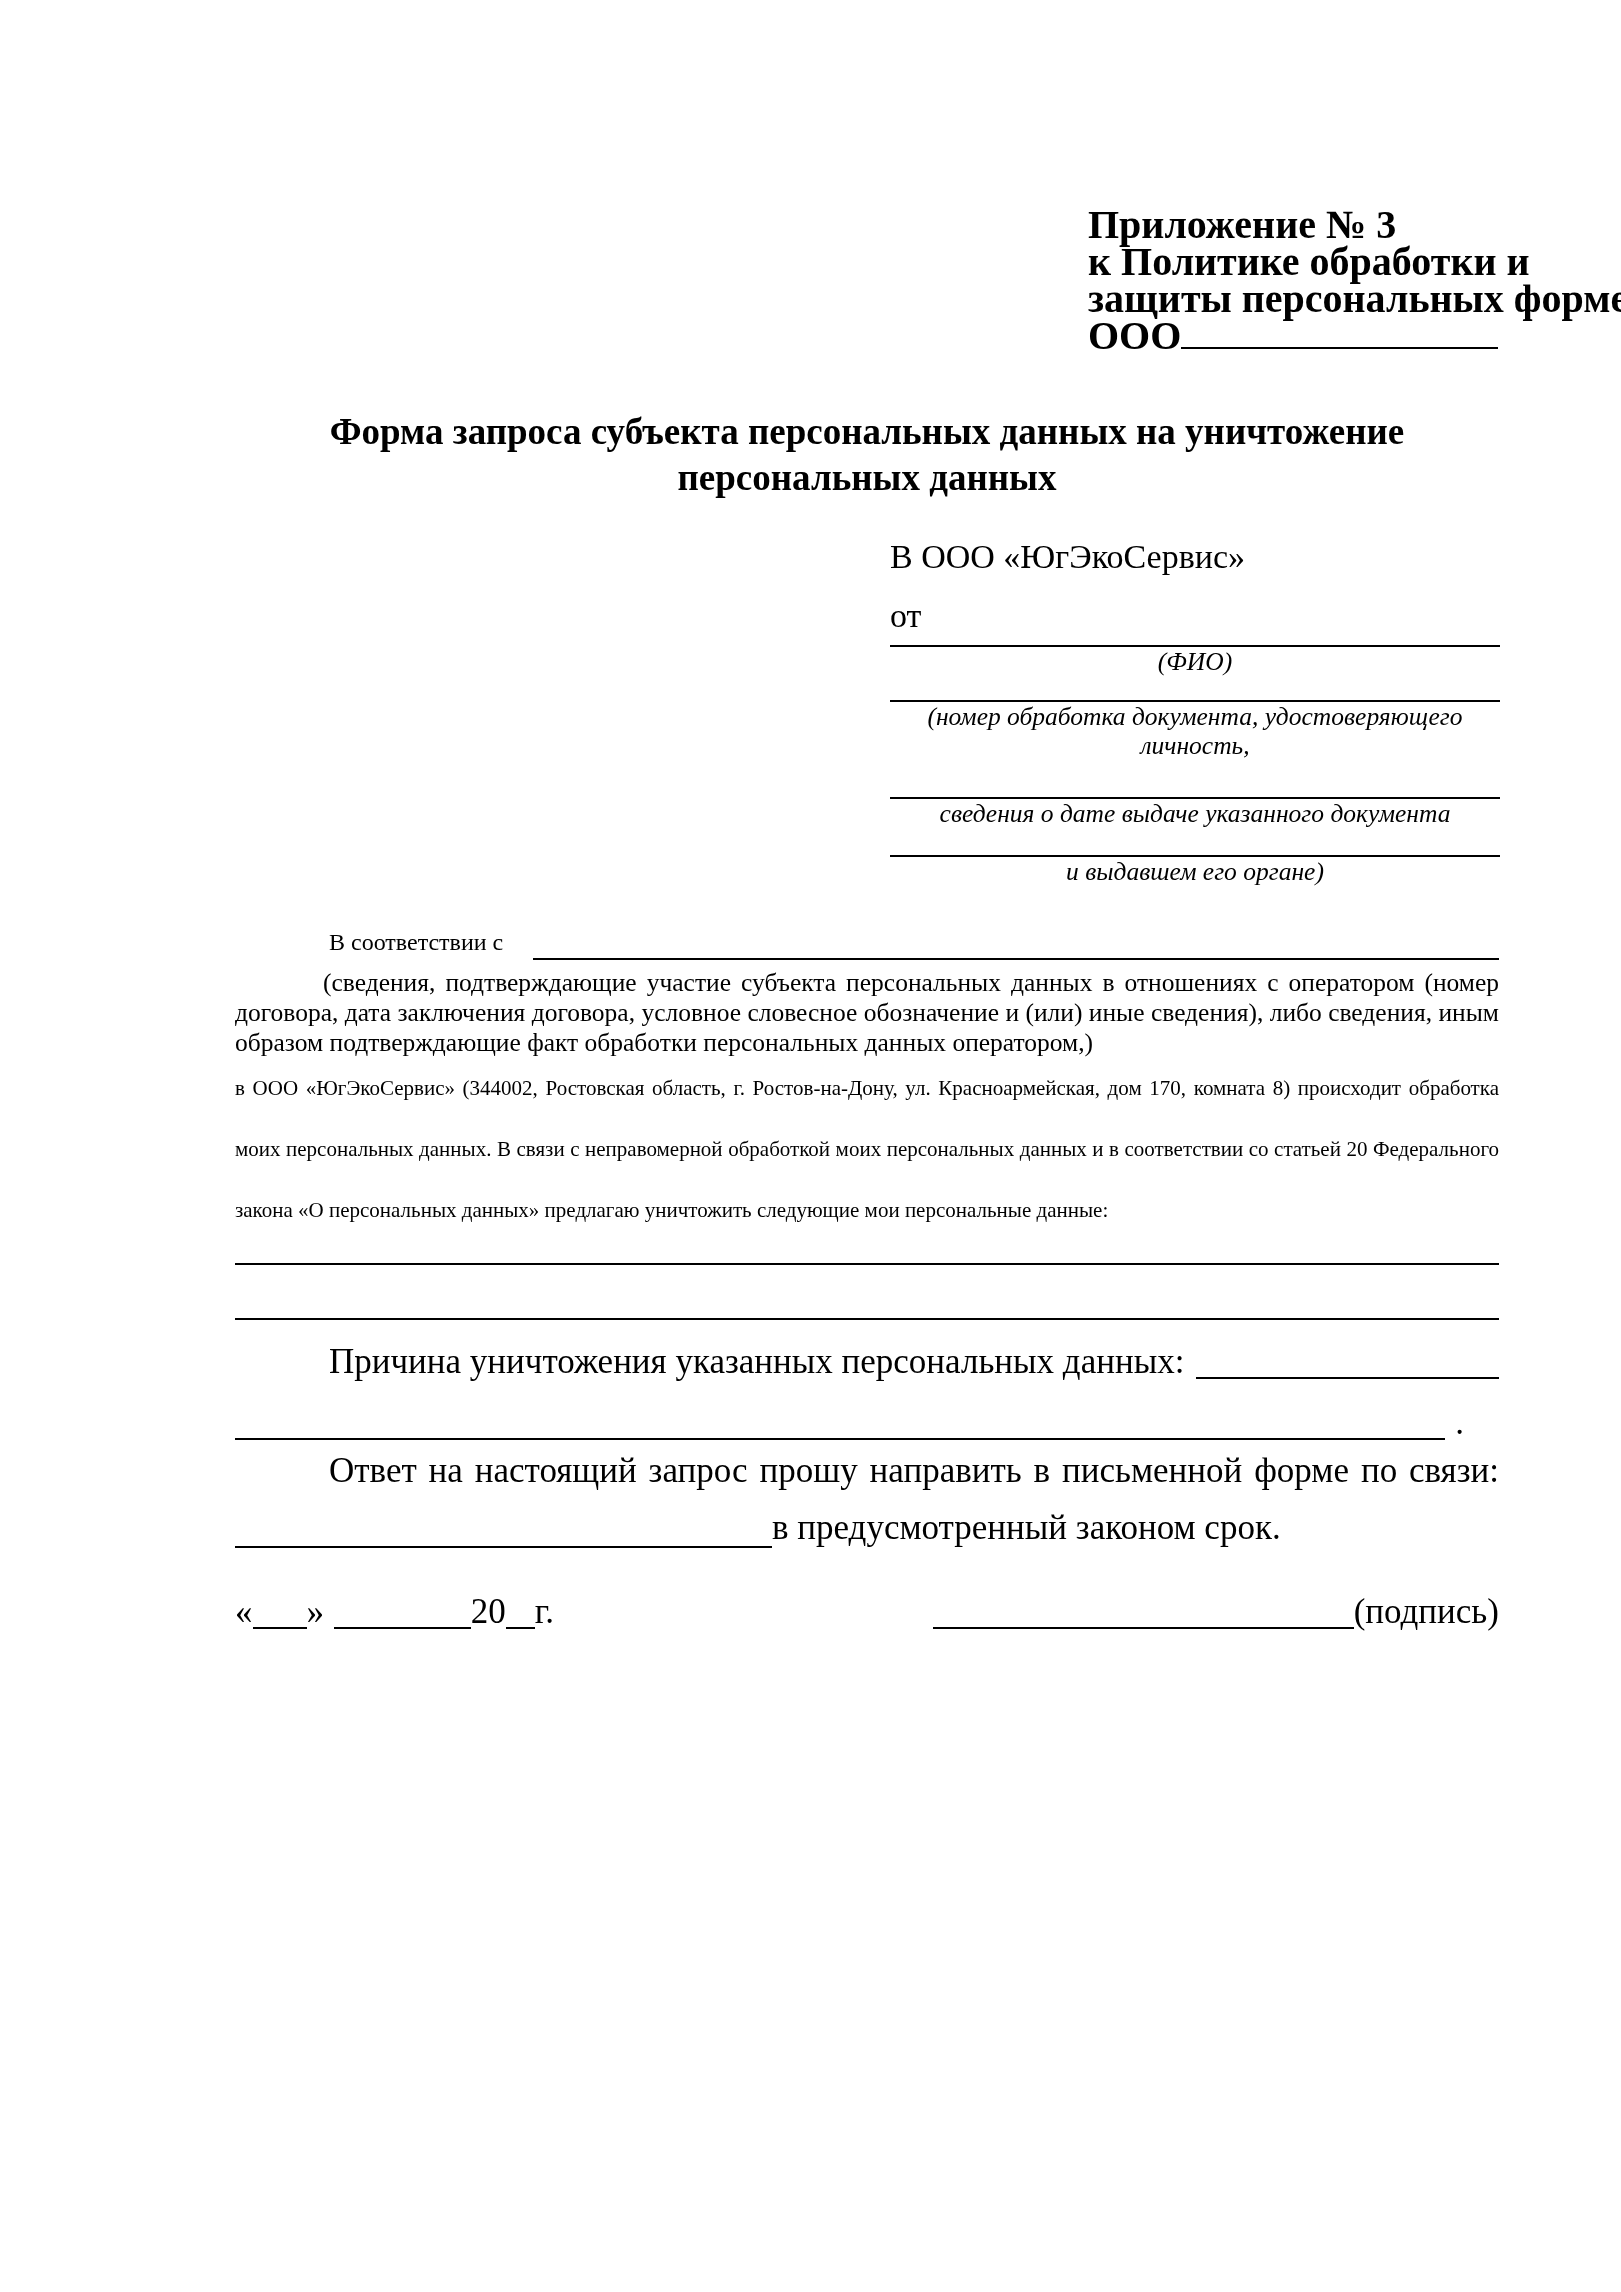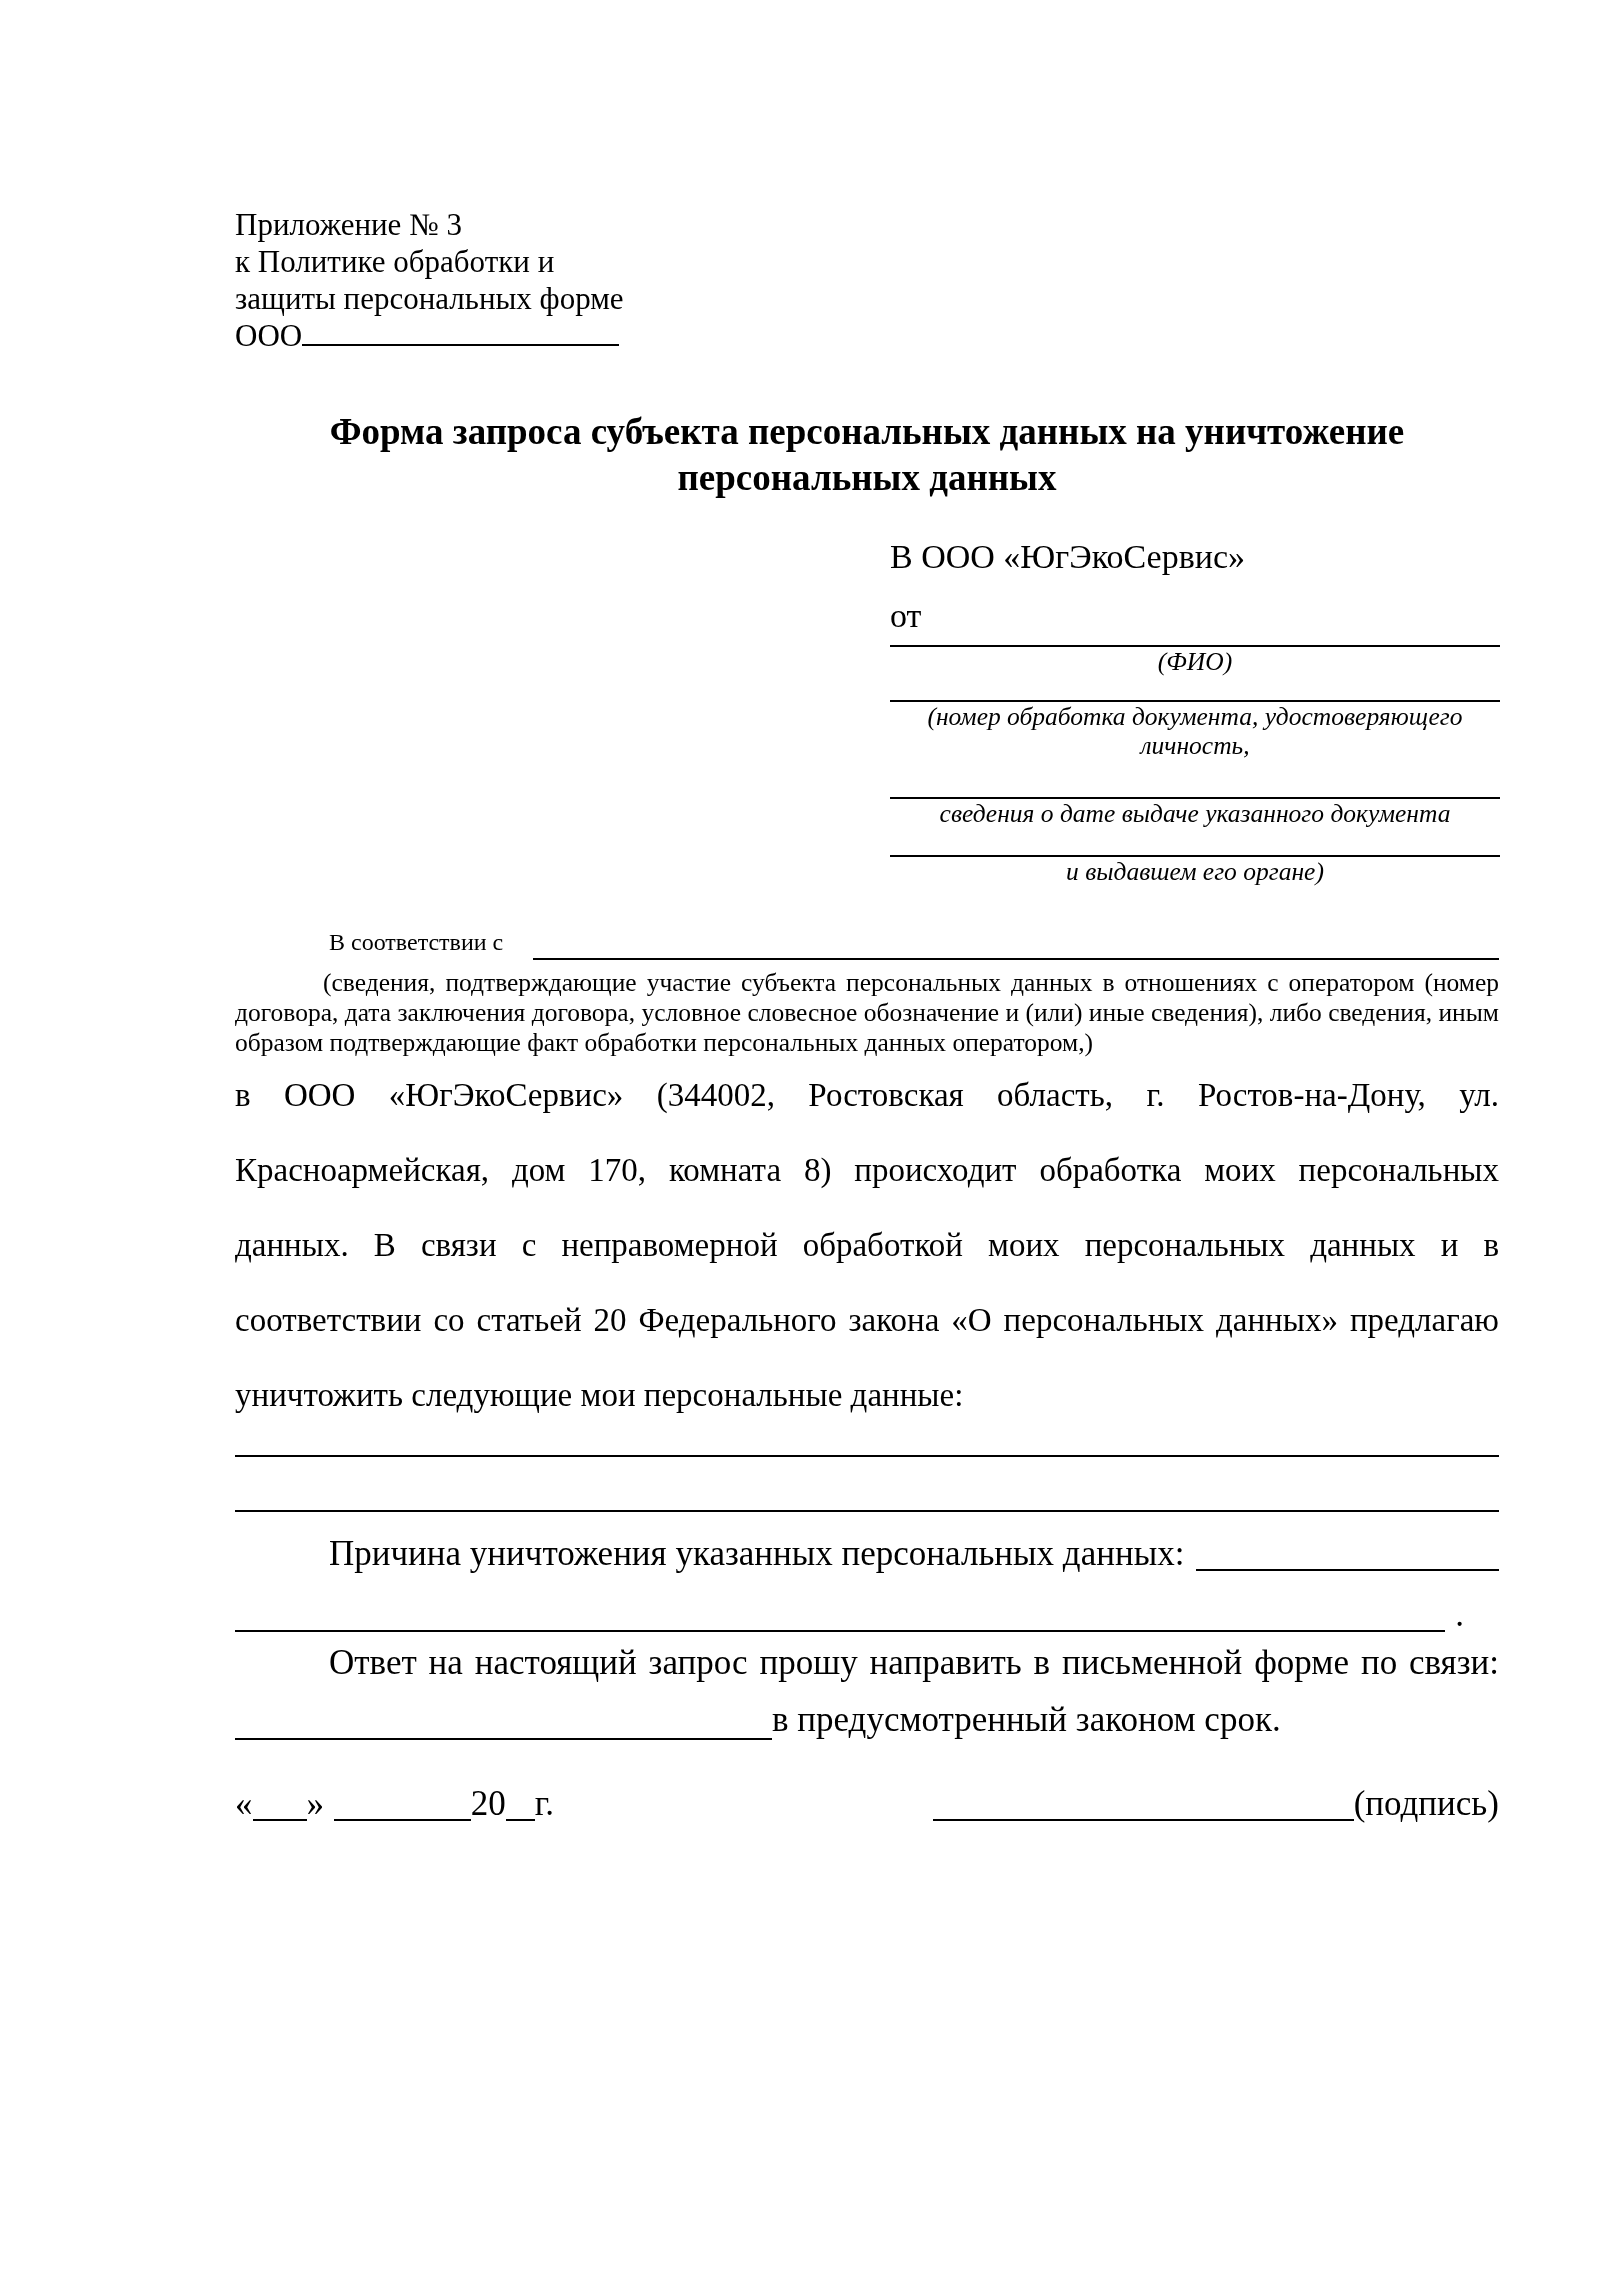--- a/index.html
+++ b/index.html
@@ -17,23 +17,25 @@
   .content {
     position: absolute;
     left: 235px;
     top: 0;
     width: 1264px;
   }
 
   
   .header-note {
     margin-top: 206px;
-    font-size: 31px;
+    margin-left: 853px;
+    font-size: 40px;
     line-height: 37px;
     white-space: nowrap;
+    font-weight: bold;
   }
   .company-row { display: flex; align-items: baseline; }
 
   
   .doc-title {
     margin-top: 55px;
     font-size: 37px;
     font-weight: bold;
     line-height: 46px;
     text-align: center;
@@ -79,22 +81,22 @@
   
   .small-note {
     font-size: 25.5px;
     line-height: 30px;
     text-align: justify;
     text-indent: 88px;
   }
 
   
   .body-par {
-    font-size: 33px;
-    line-height: 75px;
+    font-size: 21px;
+    line-height: 61px;
     text-align: justify;
   }
 
   
   .blank-line-1 { margin-top: 13.7px; height: 10.8px; border-bottom: 2.9px solid #000; }
   .blank-line-2 { height: 55px; border-bottom: 2.9px solid #000; }
 
   .reason {
     margin-top: 15.7px;
     font-size: 35px;

